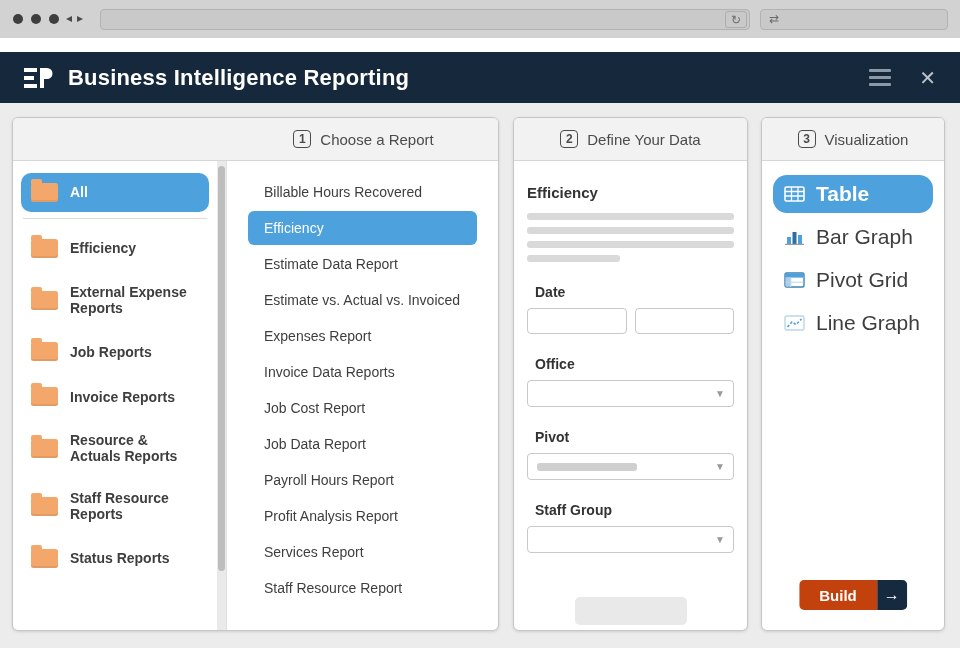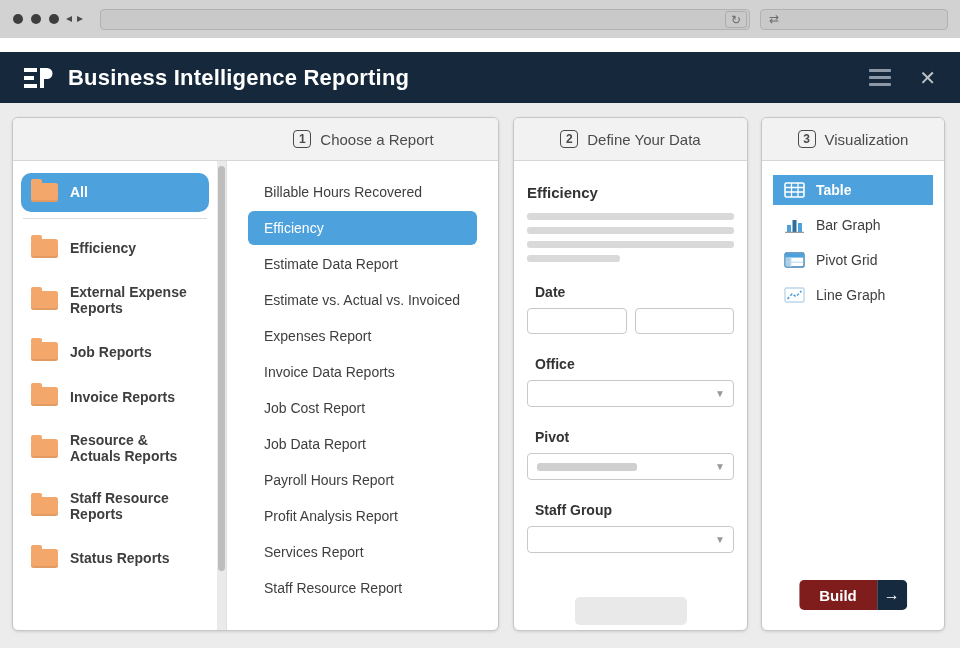--- a/index.html
+++ b/index.html
@@ -102,30 +102,30 @@
     height:27px; border:1px solid #c9c9c9; border-radius:4px; background:#fff;
     position:relative; display:flex; align-items:center; padding:0 24px 0 9px; cursor:pointer;
   }
   .caret { position:absolute; right:8px; color:#999; font-size:10px; }
   .inner-skel { height:8px; width:58%; background:#cfcfcf; border-radius:3px; }
   .disabled-btn { width:112px; height:28px; background:#e9e9e9; border-radius:5px; margin:44px auto 0; }
 
   
   .viz-body { padding:14px 11px; position:relative; height:469px; }
   .viz-option {
-    display:flex; align-items:flex-start; gap:11px; padding:7px 11px; border-radius:0;
-    font-size:14px; color:#3e3e3e; margin-bottom:5px; cursor:pointer;
+    display:flex; align-items:center; gap:11px; padding:7px 11px; border-radius:14px;
+    font-size:21px; color:#3e3e3e; margin-bottom:5px; cursor:pointer;
   }
   .viz-option.selected { background:#4DA1DC; color:#ffffff; font-weight:600; }
   .viz-icon { flex-shrink:0; display:flex; }
   .build-btn {
     position:absolute; bottom:20px; left:50%; transform:translateX(-50%);
     display:flex; height:30px; border-radius:5px; overflow:hidden; cursor:pointer;
   }
-  .build-main { background:#7f1d1d; color:#fff; font-weight:700; font-size:15px; display:flex; align-items:center; padding:0 20px; }
+  .build-main { background:#c2410c; color:#fff; font-weight:700; font-size:15px; display:flex; align-items:center; padding:0 20px; }
   .build-arrow { width:30px; background:#152A3E; color:#fff; display:flex; align-items:center; justify-content:center; font-size:16px; }
 </style>
 </head>
 <body>
 
 <div class="chrome">
   <div class="dots">
     <span class="dot"></span>
     <span class="dot"></span>
     <span class="dot"></span>

